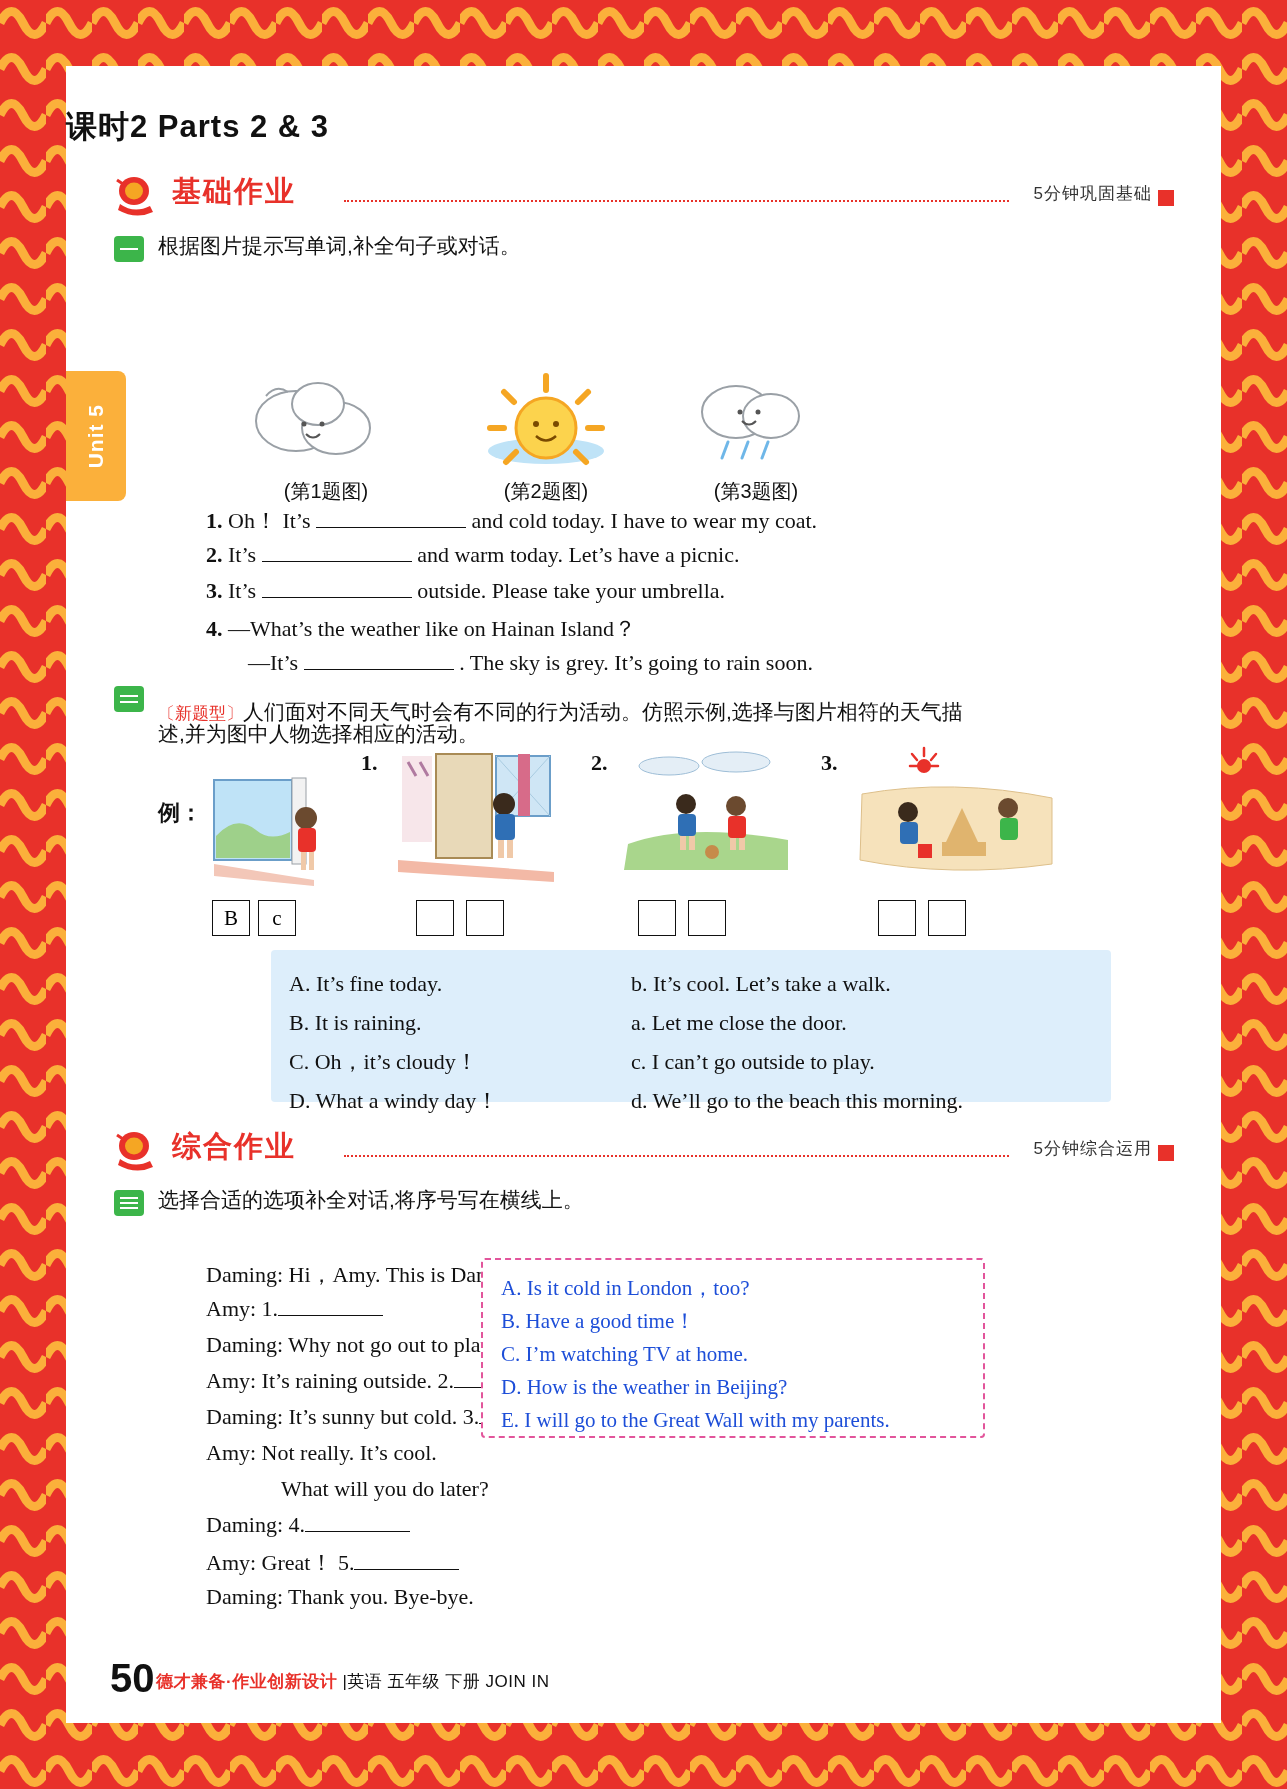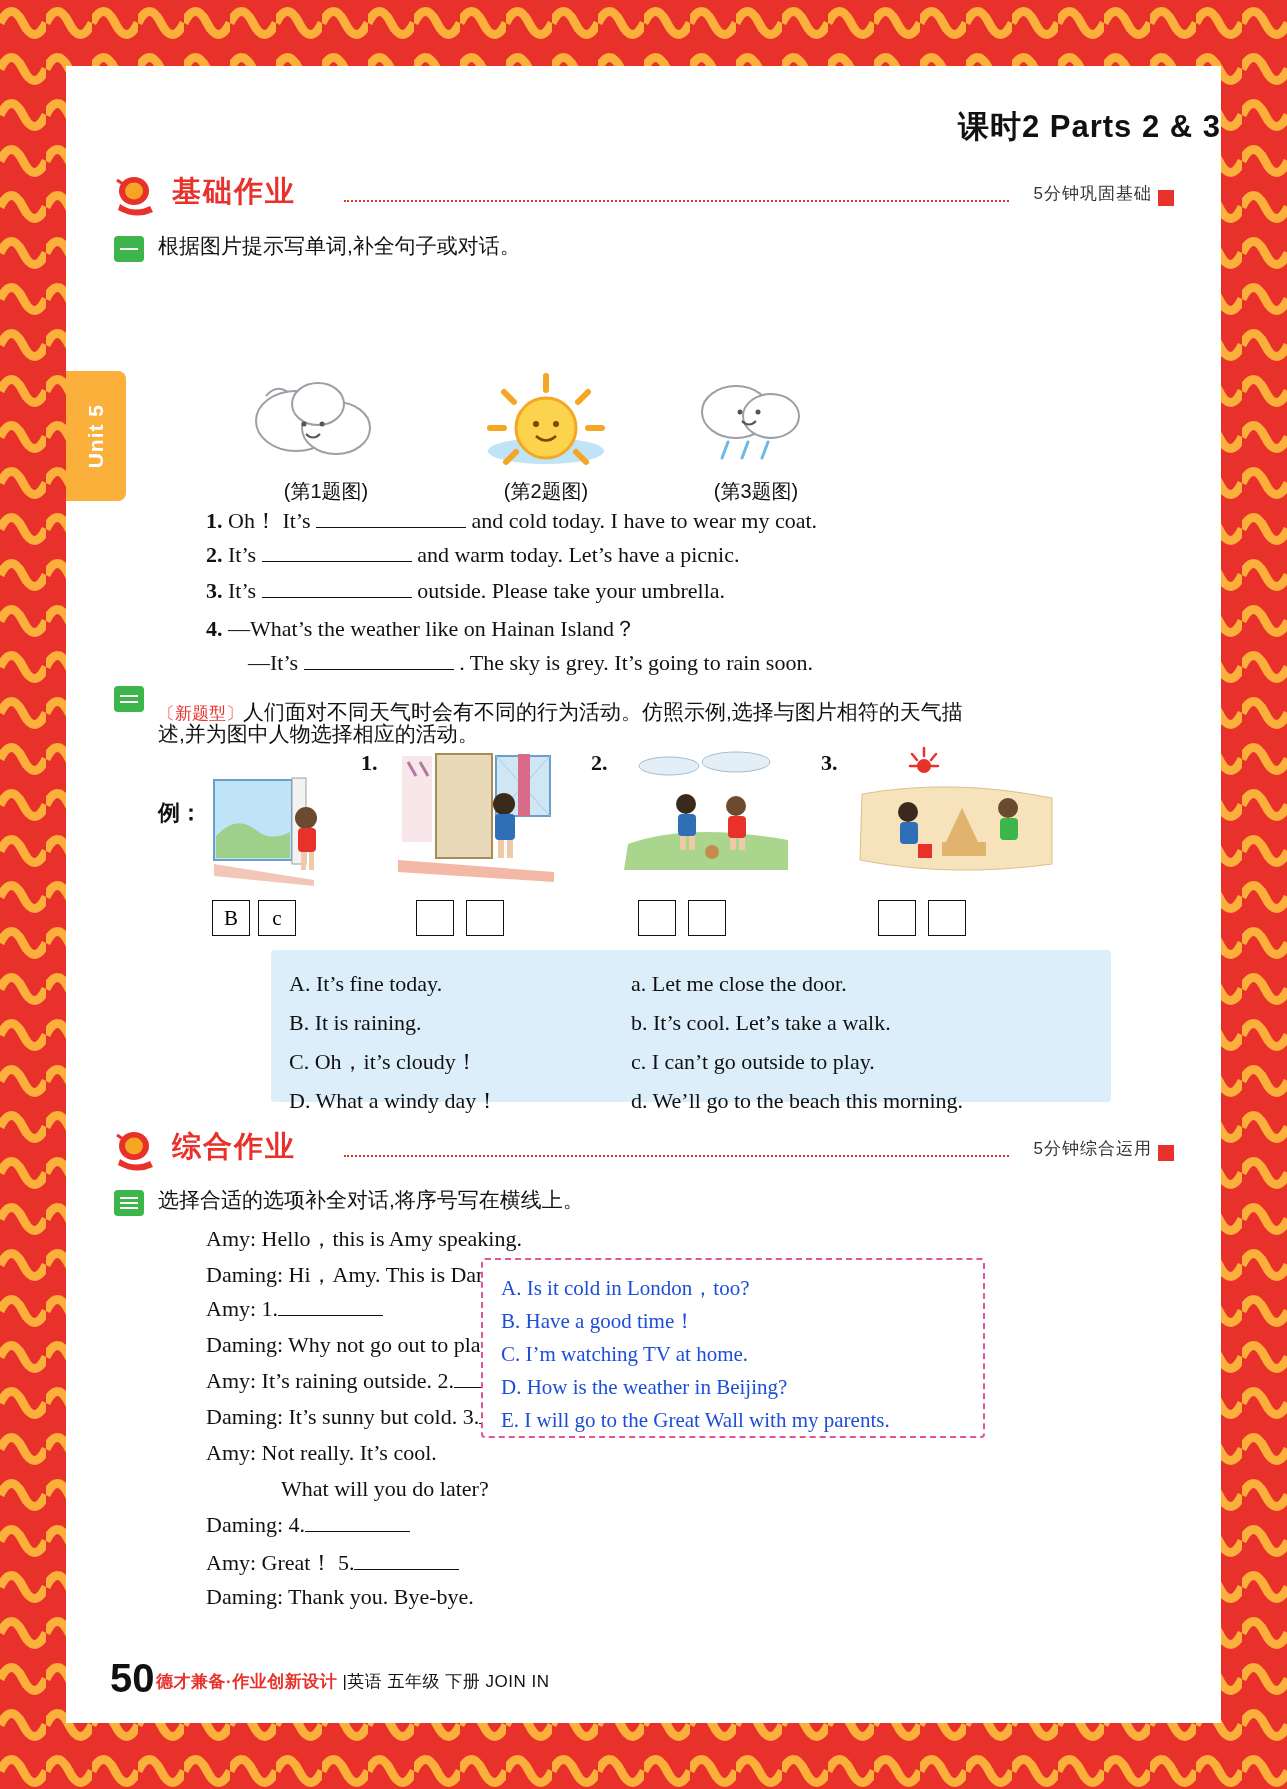--- a/index.html
+++ b/index.html
@@ -28,21 +28,21 @@
     background:#fbb03b;border-radius:0 8px 8px 0;
     display:flex;align-items:center;justify-content:center;
   }
   .unit-tab span{
     writing-mode:vertical-rl; transform:rotate(180deg);
     font-family:"Liberation Sans",sans-serif;
     font-size:21px;color:#ffffff;letter-spacing:1px;font-weight:600;
   }
   
   .page-title{
-    position:absolute;left:0;top:40px;width:1155px;text-align:right;
+    position:absolute;left:0;top:40px;width:1155px;text-align:left;
     font-family:"Liberation Sans",sans-serif;
     font-size:31px;font-weight:bold;color:#111;letter-spacing:1px;
   }
   
   .sec{
     position:absolute;left:48px;width:1060px;height:46px;
   }
   .sec .bell{
     position:absolute;left:0;top:0;width:46px;height:42px;
   }
@@ -353,22 +353,22 @@
   </div>
 
   <div class="optbox">
     <div class="col" style="left:18px">
       <div>A. It’s fine today.</div>
       <div>B. It is raining.</div>
       <div>C. Oh，it’s cloudy！</div>
       <div>D. What a windy day！</div>
     </div>
     <div class="col" style="left:360px">
+      <div>b. It’s cool. Let’s take a walk.</div>
       <div>a. Let me close the door.</div>
-      <div>b. It’s cool. Let’s take a walk.</div>
       <div>c. I can’t go outside to play.</div>
       <div>d. We’ll go to the beach this morning.</div>
     </div>
   </div>
 
   <div class="sec" style="top:1063px">
     <svg class="bell" viewBox="0 0 46 42">
       <ellipse cx="20" cy="17" rx="15" ry="14" fill="#e8312a"></ellipse>
       <ellipse cx="20" cy="17" rx="9" ry="8.5" fill="#f5a623"></ellipse>
       <path d="M6 30 q14 10 30 2 l3 6 q-17 8 -35 -2z" fill="#e8312a"></path>
@@ -380,21 +380,20 @@
     <div class="endcap"></div>
   </div>
 
   <div class="qnum" style="left:48px;top:1124px">
       <i></i>
       <i></i>
       <i></i>
     </div>
   <div class="qtext cn" style="left:92px;top:1116px">选择合适的选项补全对话,将序号写在横线上。</div>
 
-  <div class="dlg" style="top:1158px">Amy: Hello，this is Amy speaking.</div>
   <div class="dlg" style="top:1194px">Daming: Hi，Amy. This is Daming. I miss you so much. What are you doing?</div>
   <div class="dlg" style="top:1230px">
     <span>Amy: 1.</span><span class="blank" style="width:105px"></span>
   </div>
   <div class="dlg" style="top:1266px">Daming: Why not go out to play?</div>
   <div class="dlg" style="top:1302px">
     <span>Amy: It’s raining outside. 2.</span><span class="blank" style="width:105px"></span>
   </div>
   <div class="dlg" style="top:1338px">
     <span>Daming: It’s sunny but cold. 3.</span><span class="blank" style="width:105px"></span>

